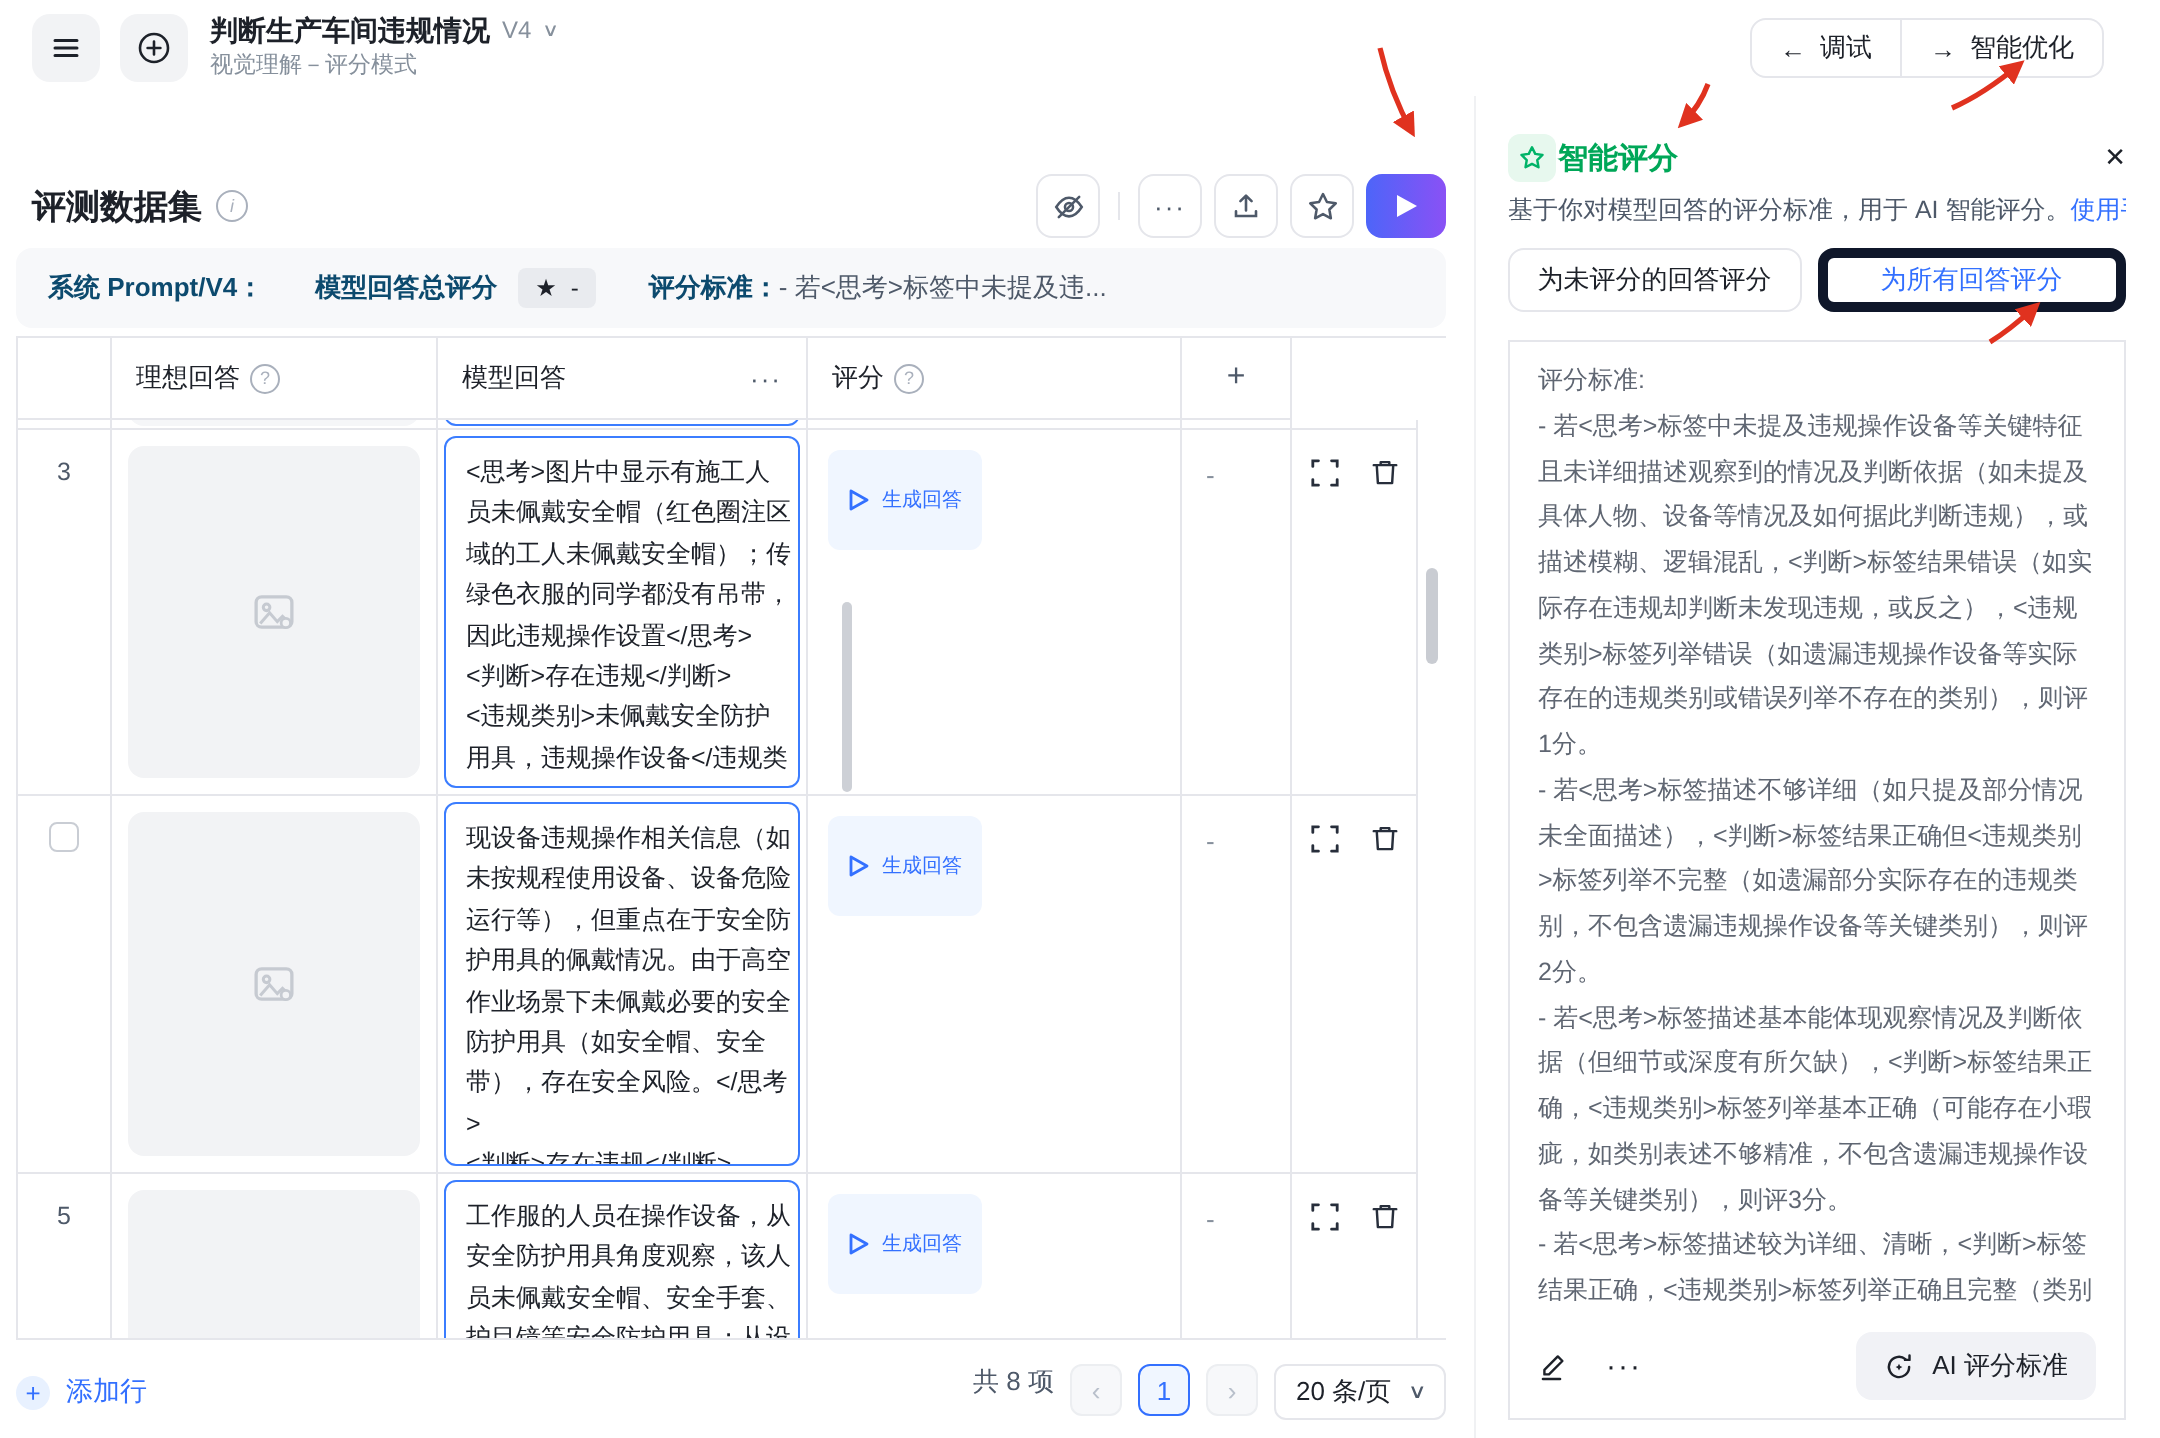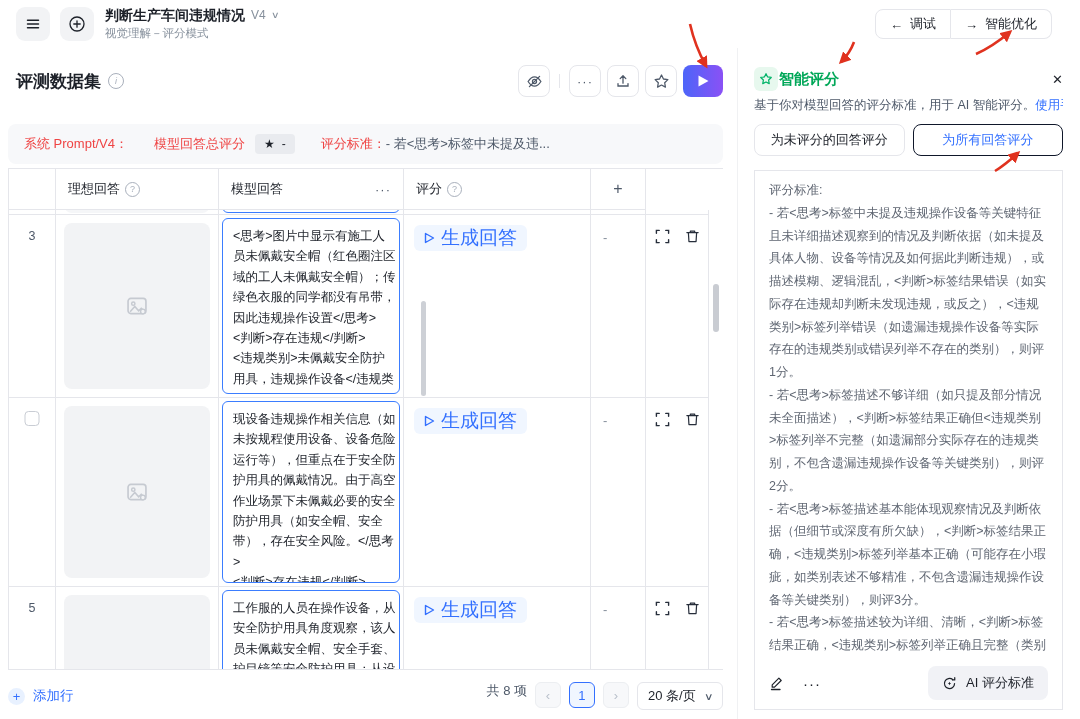--- a/index.html
+++ b/index.html
@@ -15,53 +15,53 @@
   .app-title{font-size:14px;font-weight:bold;color:#1d2129}
   .version{font-size:12px;color:#86909c}
   .chev{font-size:9px;color:#86909c;transform:scaleX(1.3)}
   .subtitle{font-size:11.5px;color:#86909c;margin-top:3px}
   .topbar-right{position:absolute;right:28px;top:9px;display:flex}
   .tb-btn{height:30px;padding:0 14px;border:1px solid #e5e6eb;background:#fff;display:flex;align-items:center;gap:7px;font-size:13px;font-weight:500;color:#1d2129;box-sizing:border-box}
   .tb-btn.l{border-radius:8px 0 0 8px}.tb-btn.r{border-radius:0 8px 8px 0;border-left:none}
   .arrow-g{font-size:13px;color:#1d2129}
   
   .main{position:absolute;top:48px;left:0;width:737px;bottom:0;background:#fff}
-  .ds-header{position:absolute;top:16px;left:16px;width:707px;height:34px;display:flex;align-items:center}
+  .ds-header{position:absolute;top:38px;left:16px;width:707px;height:34px;display:flex;align-items:center}
   .ds-title{font-size:17px;font-weight:bold;display:flex;align-items:center;gap:7px}
   .info-circ{width:14px;height:14px;border:1px solid #a9b0bc;border-radius:50%;color:#a9b0bc;font-size:9px;display:inline-flex;align-items:center;justify-content:center;font-weight:normal;font-style:italic}
   .qmark{width:13px;height:13px;border:1px solid #a9b0bc;border-radius:50%;color:#a9b0bc;font-size:9px;display:inline-flex;align-items:center;justify-content:center;font-weight:normal;margin-left:5px;flex:none}
   .toolbar{margin-left:auto;display:flex;align-items:center;gap:6px}
   .tool-btn{width:32px;height:32px;border:1px solid #e5e6eb;border-radius:8px;background:#fff;display:flex;align-items:center;justify-content:center;color:#4e5969;box-sizing:border-box}
   .tool-div{width:1px;height:14px;background:#e5e6eb;margin:0 3px}
   .dots{font-size:13px;letter-spacing:1px;color:#4e5969}
   .run-btn{width:40px;height:32px;border-radius:8px;background:linear-gradient(90deg,#4d65f9,#8a51f5);display:flex;align-items:center;justify-content:center}
   
   .prompt-bar{position:absolute;top:76px;left:8px;width:715px;height:40px;background:#f7f8fa;border-radius:8px;display:flex;align-items:center;padding:0 16px;box-sizing:border-box;color:#4e5969;white-space:nowrap;overflow:hidden}
-  .pb-b{font-weight:normal;color:#ef4444}
+  .pb-b{font-weight:bold;color:#0c4a6e}
   .pb-gap{margin-left:26px}
   .pb-badge{background:#e9ebef;border-radius:4px;padding:3px 9px;display:inline-flex;align-items:center;gap:7px;color:#1d2129;margin-left:10px;font-size:12px}
   
   .table-wrap{position:absolute;top:120px;left:8px;width:715px;height:502px;border-top:1px solid #e5e6eb;border-left:1px solid #e5e6eb;border-bottom:1px solid #e5e6eb;box-sizing:border-box;overflow:hidden;background:#fff}
   .trow{display:grid;grid-template-columns:47px 163px 185px 187px 55px 63px;width:700px}
   .tc{border-right:1px solid #e5e6eb;border-bottom:1px solid #e5e6eb;position:relative;background:#fff;box-sizing:border-box;overflow:hidden}
   .thead{height:41px}
   .thead .tc{display:flex;align-items:center;padding:0 12px;color:#1d2129;font-size:13px}
   .tsliver{height:5px}
   .tsliver .tc{border-bottom:1px solid #e5e6eb}
   .r3{height:183px}.r4{height:189px}.r5{height:130px}
   .badge-col{background:#e9f8ee;color:#14a05a;font-family:"DejaVu Sans Mono","Liberation Mono",monospace;font-size:12px;padding:2px 6px;border-radius:4px;margin-left:-13px;white-space:nowrap}
   .rownum{position:absolute;top:14px;left:0;width:100%;text-align:center;color:#4e5969;font-size:12.5px}
   .cbx{position:absolute;top:13px;left:50%;transform:translateX(-50%);width:15px;height:15px;border:1.5px solid #c9cdd4;border-radius:4px;background:#fff;box-sizing:border-box}
   .img-ph{position:absolute;left:8px;right:8px;top:8px;bottom:8px;background:#f2f3f5;border-radius:8px;display:flex;align-items:center;justify-content:center}
   .img-ph.tall{bottom:auto;height:160px}
   .img-ph-sliver{position:absolute;left:8px;right:8px;top:-7px;height:10px;background:#f5f6f8;border-radius:0 0 8px 8px}
   .ideal-box{position:absolute;top:3px;bottom:3px;left:3px;right:3px;border:1.5px solid #3b7dff;border-radius:6px;background:#fff;padding:7px 2px 7px 10px;font-size:12.5px;line-height:1.63;color:#1d2129;white-space:pre-wrap;overflow:hidden;box-sizing:border-box}
   .ideal-box.cut{bottom:auto;height:300px}
   .ideal-sliver{position:absolute;left:3px;right:3px;top:-10px;height:13px;border:1.5px solid #3b7dff;border-radius:6px;background:#fff;box-sizing:border-box}
-  .gen-btn{position:absolute;top:10px;left:10px;height:26px;display:inline-flex;align-items:center;gap:6px;padding:0 10px;background:#f0f6ff;border-radius:6px;color:#3370ff;font-size:19px}
+  .gen-btn{position:absolute;top:10px;left:10px;height:26px;display:inline-flex;align-items:center;gap:6px;padding:12px 10px;background:#f0f6ff;border-radius:6px;color:#3370ff;font-size:10px}
   .score-dash{position:absolute;top:15px;left:12px;color:#86909c}
   .act{position:absolute;top:14px;left:0;width:100%;display:flex;justify-content:center;gap:15px;color:#272e3b}
   .vscroll{position:absolute;right:4px;top:115px;width:6px;height:48px;background:#c9ccd2;border-radius:3px}
   .cellscroll{position:absolute;left:412px;top:132px;width:5px;height:95px;background:#cdd0d6;border-radius:2.5px}
   
   .main-footer{position:absolute;left:8px;width:715px;bottom:9px;height:28px;display:flex;align-items:center}
   .addrow{display:flex;align-items:center;gap:8px;color:#3370ff;font-size:13.5px}
   .plus-circ{width:17px;height:17px;border-radius:50%;background:#e8f1ff;color:#3370ff;display:flex;align-items:center;justify-content:center;font-size:13px;line-height:1}
   .pager{margin-left:auto;display:flex;align-items:flex-start;gap:8px;color:#4e5969}
   .pg-btn{width:26px;height:26px;border-radius:6px;border:1px solid #eceef1;background:#f7f8fa;color:#b9c0cb;display:flex;align-items:center;justify-content:center;font-size:13px;box-sizing:border-box}
@@ -72,21 +72,21 @@
   .panel{position:absolute;top:48px;left:737px;right:0;bottom:0;border-left:1px solid #f0f1f3;background:#fff}
   .p-head{position:absolute;top:19px;left:16px;right:17px;display:flex;align-items:center}
   .p-star{width:24px;height:24px;border-radius:6px;background:#e7f8ee;display:flex;align-items:center;justify-content:center;flex:none}
   .p-title{margin-left:1px;font-size:15px;font-weight:600;color:#00a758}
   .p-close{margin-left:auto;color:#1d2129;font-size:13px;font-weight:bold}
   .p-desc{position:absolute;top:49px;left:16px;right:17px;font-size:12.5px;color:#4e5969;white-space:nowrap;overflow:hidden}
   .p-link{color:#3370ff}
   .p-btns{position:absolute;top:76px;left:16px;right:17px;display:flex;gap:8px}
   .p-btn{flex:1;height:32px;border-radius:8px;display:flex;align-items:center;justify-content:center;font-weight:500;font-size:13px;box-sizing:border-box;white-space:nowrap}
   .p-btn.gray{border:1px solid #e5e6eb;color:#1d2129;background:#fff}
-  .p-btn.blue{border:1px solid #0f172a;color:#3370ff;background:#fff}
+  .p-btn.blue{border:5px solid #0f172a;color:#3370ff;background:#fff}
   .p-box{position:absolute;top:122px;left:16px;right:17px;bottom:9px;border:1px solid #e5e6eb;border-radius:0;overflow:hidden;box-sizing:border-box;background:#fff}
   .p-text{position:absolute;top:0;left:0;right:0;bottom:50px;padding:8px 14px;font-size:12.5px;line-height:1.82;color:#5f6672;white-space:pre-wrap;overflow:hidden}
   .p-foot{position:absolute;left:1px;right:1px;bottom:1px;height:50px;background:#fff;display:flex;align-items:center;padding:0 13px;gap:18px;box-sizing:border-box}
   .ai-btn{margin-left:auto;height:34px;padding:0 14px;border-radius:8px;background:#f1f2f6;display:flex;align-items:center;gap:9px;font-size:13px;color:#1d2129}
   
   .annot{position:absolute;inset:0;pointer-events:none;z-index:50}
 </style>
 </head>
 <body>
 

